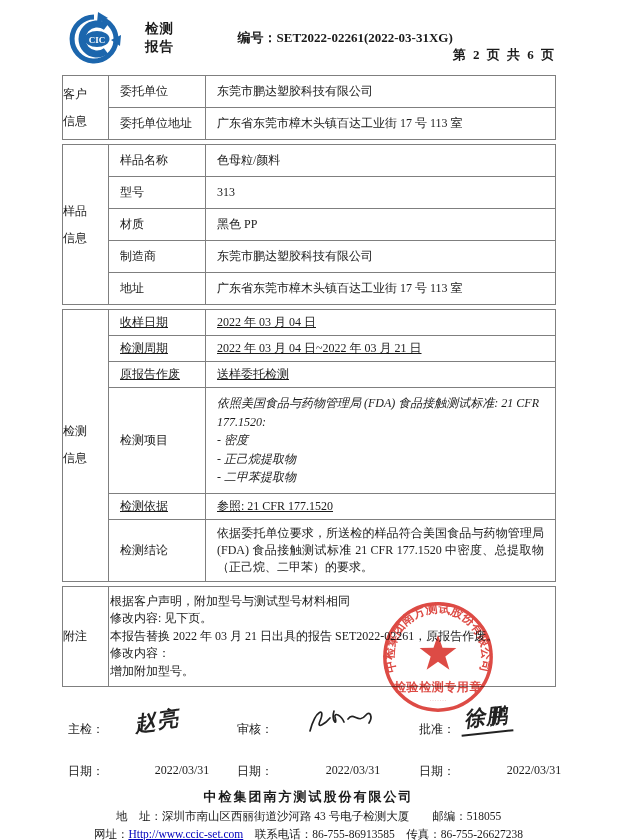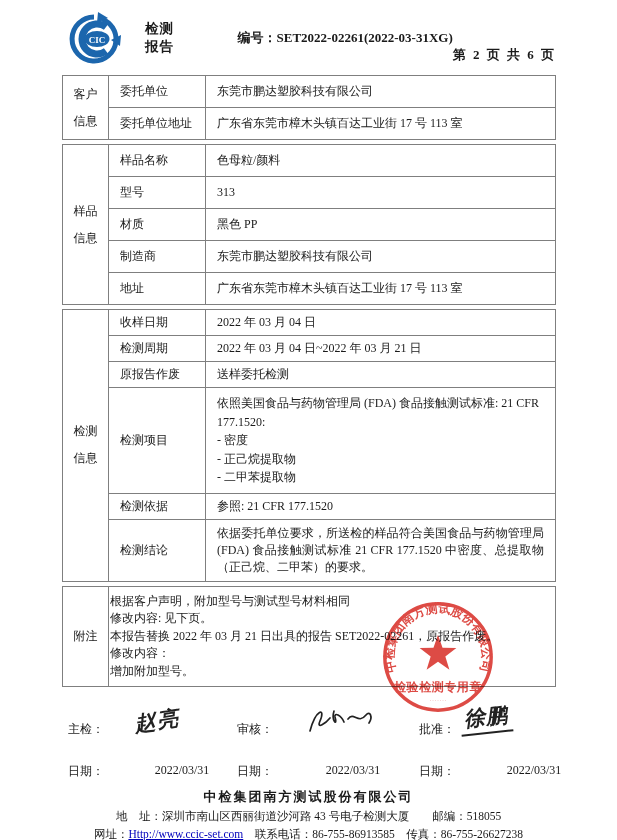--- a/index.html
+++ b/index.html
@@ -18,24 +18,24 @@
   .doc-title { margin-left:20px; font-size:13.5px; font-weight:bold; letter-spacing:1px; }
   .report-no { margin-left:54px; font-size:13px; font-weight:bold; white-space:nowrap; }
   .page-info { margin-left:auto; font-size:13px; font-weight:bold; white-space:nowrap; letter-spacing:2px;margin-top:34px; }
 
   
   .tables { position:absolute; left:62px; top:75px; width:494px; }
   table { border-collapse:collapse; width:100%; table-layout:fixed; margin-bottom:4px; }
   td { border:1px solid #7f7f7f; font-size:12px; padding:0 11px; vertical-align:middle;
        overflow:hidden; }
   col.c-group { width:46px; } col.c-label { width:97px; }
-  td.group { text-align:center; padding:0; line-height:27px; font-size:12px; }
+  td.group { padding:0; line-height:27px; font-size:12px; }
   .tall td { height:32px; }
-  td.h26 { height:26px; }
-  td.multi { padding:6px 11px; line-height:18.5px; vertical-align:top; }
+  td.h26 { height:26px;text-decoration:underline; }
+  td.multi { padding:6px 11px; line-height:18.5px; vertical-align:top;font-style:italic; }
   td.concl { padding:5px 11px; line-height:17px; text-align:justify; }
   .notes td.content { padding:6px 1px; line-height:17.6px; }
 
   
   .stamp { position:absolute; left:380px; top:598px; width:116px; height:118px;
            opacity:.88; mix-blend-mode:multiply; pointer-events:none; z-index:5; }
 
   
   .signoff { position:absolute; left:62px; top:705px; width:494px; height:100px; font-size:12px; }
   .signoff span { position:absolute; white-space:nowrap; }

